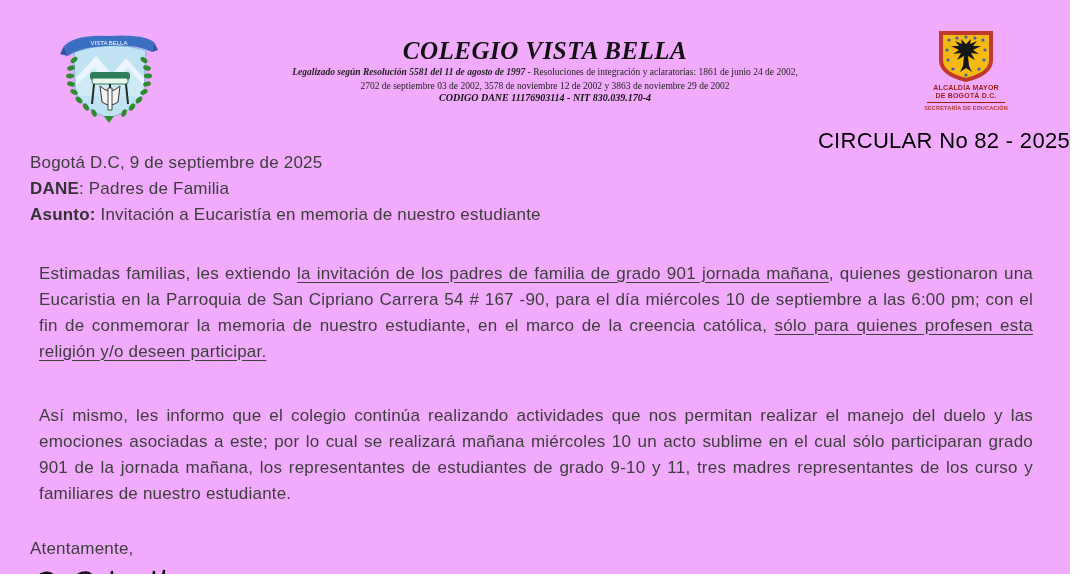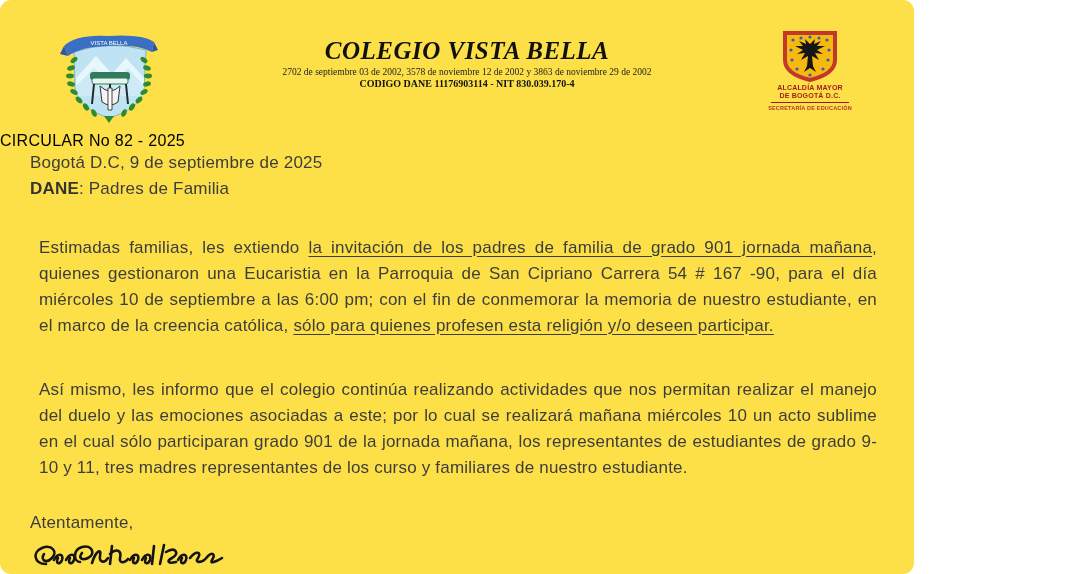--- a/index.html
+++ b/index.html
@@ -1,46 +1,45 @@
 <!DOCTYPE html>
 <html><head>
 <meta charset="utf-8">
 <style>
   html,body{margin:0;padding:0;background:#ffffff;}
   .page{
     position:relative;
-    width:914px;height:574px;
-    background:#fde047;
+    width:1070px;height:574px;
+    background:#f0abfc;
     font-family:"Liberation Sans",sans-serif;
     overflow:hidden;
-    border-radius:11px;
   }
   
   .header{position:relative;height:128px;}
   .crest{position:absolute;left:56px;top:26px;}
   .header-center{
     position:absolute;left:180px;right:160px;top:38px;
     text-align:center;color:#111;
     font-family:"Liberation Serif",serif;
   }
   .school-name{font-size:25px;font-weight:bold;font-style:italic;letter-spacing:.5px;line-height:26px;}
   .school-subtitle{font-size:17px;font-weight:bold;font-style:italic;line-height:19px;}
   .legal{font-size:9.5px;line-height:12px;color:#222;margin-top:2px;}
   .legal-bold{font-weight:bold;font-style:italic;}
-  .codigo{font-size:10px;font-weight:bold;line-height:12px;color:#111;}
+  .codigo{font-size:10px;font-weight:bold;font-style:italic;line-height:12px;color:#111;}
   .right-logo{
     position:absolute;right:52px;top:30px;width:104px;
     text-align:center;
   }
   .alcaldia-text{margin-top:2px;font-size:7px;font-weight:bold;color:#9e1b1b;line-height:8px;letter-spacing:.2px;}
   .alcaldia-divider{width:78px;height:1px;background:#9e1b1b;margin:2px auto 2px auto;}
   .secretaria-text{font-size:5.5px;font-weight:bold;color:#b03a2e;line-height:7px;letter-spacing:.2px;}
   
   .circular-title{
-    text-align:left;font-size:16px;color:#000;
+    text-align:right;font-size:22px;color:#000;
     letter-spacing:.3px;margin-top:0;line-height:26px;
   }
   
   .letter{
     position:absolute;left:30px;right:28px;top:150px;
     color:#3d3d3d;font-size:17px;line-height:26px;letter-spacing:.2px;
   }
   .intro-line{white-space:nowrap;}
   .b{font-weight:bold;color:#333;}
   .para{ text-align:justify; margin:9px; }
@@ -91,20 +90,21 @@
         <ellipse cx="88" cy="66" rx="4" ry="2.4" transform="rotate(-30 88 66)"></ellipse>
         <ellipse cx="83" cy="74" rx="4" ry="2.4" transform="rotate(-45 83 74)"></ellipse>
         <ellipse cx="76" cy="81" rx="4" ry="2.4" transform="rotate(-55 76 81)"></ellipse>
         <ellipse cx="68" cy="87" rx="4" ry="2.4" transform="rotate(-65 68 87)"></ellipse>
       </g>
       <path d="M48 90 L53 97 L58 90 Z" fill="#2e8b2e"></path>
     </svg>
 
     <div class="header-center">
       <div class="school-name">COLEGIO VISTA BELLA</div>
+      <div class="legal"><span class="legal-bold">Legalizado según Resolución 5581 del 11 de agosto de 1997</span><span> - Resoluciones de integración y aclaratorias: 1861 de junio 24 de 2002,</span></div>
       <div class="legal">2702 de septiembre 03 de 2002, 3578 de noviembre 12 de 2002 y 3863 de noviembre 29 de 2002</div>
       <div class="codigo">CODIGO DANE 11176903114 - NIT 830.039.170-4</div>
     </div>
 
     <div class="right-logo">
       <svg width="58" height="52" viewBox="0 0 58 52" style="display:block;margin:0 auto;">
         <path d="M4 3 H54 V30 Q54 44 29 50 Q4 44 4 30 Z" fill="#f5b912" stroke="#c0392b" stroke-width="4"></path>
         <g fill="#3a5fa8">
           <circle cx="12" cy="10" r="1.6"></circle>
             <circle cx="20" cy="8" r="1.6"></circle>
@@ -130,20 +130,21 @@
       <div class="secretaria-text">SECRETARÍA DE EDUCACIÓN</div>
     </div>
   </div>
 
   <div class="circular-title">CIRCULAR No 82 - 2025</div>
 
   <div class="letter">
 
     <div class="intro-line">Bogotá D.C, 9 de septiembre de 2025</div>
     <div class="intro-line"><span class="b">DANE</span><span>: Padres de Familia</span></div>
+    <div class="intro-line"><span class="b">Asunto:</span><span> Invitación a Eucaristía en memoria de nuestro estudiante</span></div>
 
     <div class="gap"></div>
 
     <p class="para"><span>Estimadas familias, les extiendo </span><span class="u">la invitación de los padres de familia de grado 901 jornada mañana</span><span>, quienes gestionaron una Eucaristia en la Parroquia de San Cipriano Carrera 54 # 167 -90, para el día miércoles 10 de septiembre a las 6:00 pm; con el fin de conmemorar la memoria de nuestro estudiante, en el marco de la creencia católica, </span><span class="u">sólo para quienes profesen esta religión y/o deseen participar.</span></p>
 
     <div class="gap-sm"></div>
 
     <p class="para">Así mismo, les informo que el colegio continúa realizando actividades que nos permitan realizar el manejo del duelo y las emociones asociadas a este; por lo cual se realizará mañana miércoles 10 un acto sublime en el cual sólo participaran grado 901 de la jornada mañana, los representantes de estudiantes de grado 9-10 y 11, tres madres representantes de los curso y familiares de nuestro estudiante.</p>
 
     <div class="gap-sm"></div>

